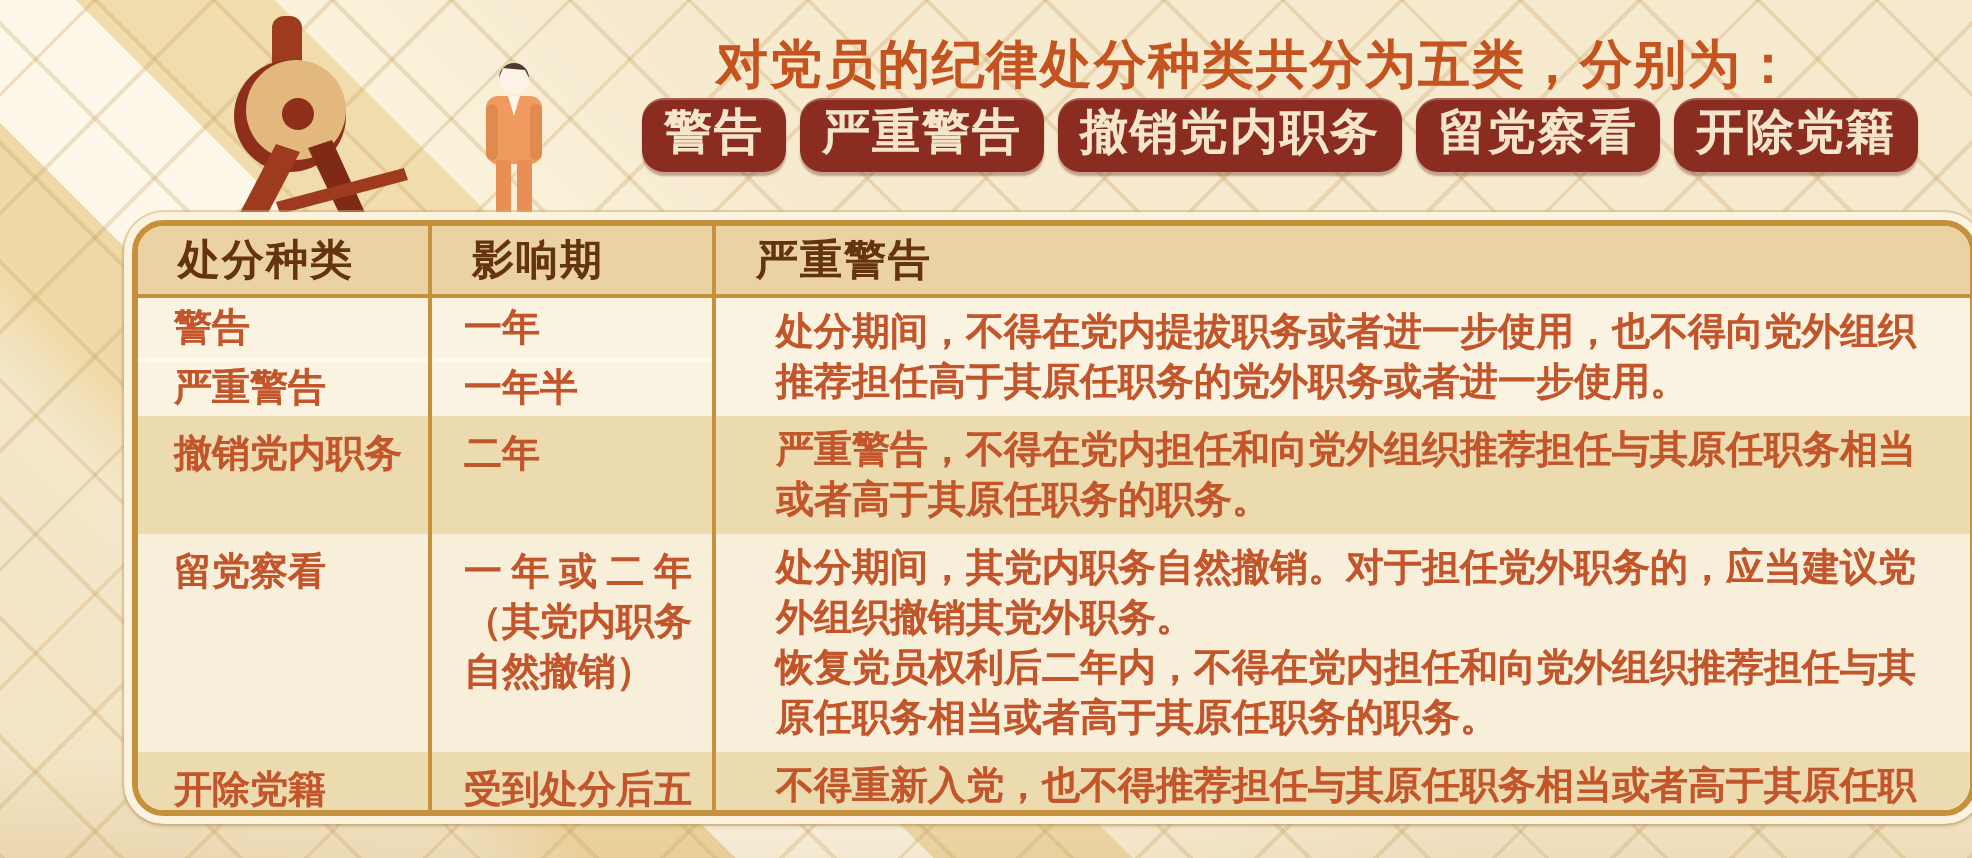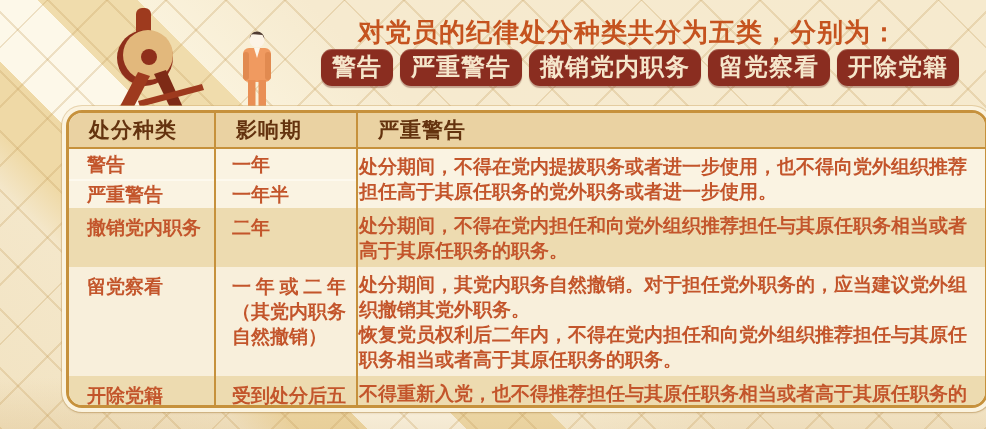--- a/index.html
+++ b/index.html
@@ -51,21 +51,21 @@
     text-align:left;padding:0 0 0 20px;border-bottom:2px solid #c6913c;letter-spacing:1px;
   }
   th:nth-child(1),th:nth-child(2),
   td.b1,td.b2{border-right:2px solid #c6913c;}
   td{
     font-size:19px;line-height:25px;color:#c3552b;font-weight:600;
     vertical-align:middle;padding:0 0 0 18px;
   }
   td.b1{font-weight:bold;}
   td.b2{padding-left:16px;margin-top:29px;}
-  td.conseq{vertical-align:top;padding:5px 12px 4px 1px;white-space:pre-line;}
+  td.conseq{vertical-align:top;padding:5px 12px 4px 30px;white-space:pre-line;}
   tr.cream>td{background:#faf3e2;}
   tr.cream2>td{background:#f8efdb;}
   tr.tan>td{background:#eddbb0;}
   tr.sep>td.b1, tr.sep>td.b2{border-top:2px solid rgba(253,249,238,0.95);}
   tr.rowTop>td.b1, tr.rowTop>td.b2{vertical-align:top;padding-top:7px;}
   td.prewrap{white-space:pre-line;}
 </style>
 </head>
 <body>
 
@@ -131,21 +131,21 @@
             <td class="b2">一年</td>
             <td class="conseq" rowspan="2">处分期间，不得在党内提拔职务或者进一步使用，也不得向党外组织推荐担任高于其原任职务的党外职务或者进一步使用。</td>
           </tr>
           <tr class="cream sep" style="height:27px">
             <td class="b1">严重警告</td>
             <td class="b2">一年半</td>
           </tr>
           <tr class="tan rowTop" style="height:51px">
             <td class="b1">撤销党内职务</td>
             <td class="b2">二年</td>
-            <td class="conseq">处分期间，不得在党内担任和向党外组织推荐担任与其原任职务相当或者高于其原任职务的职务。</td>
+            <td class="conseq">严重警告，不得在党内担任和向党外组织推荐担任与其原任职务相当或者高于其原任职务的职务。</td>
           </tr>
           <tr class="cream2 rowTop" style="height:97px">
             <td class="b1">留党察看</td>
             <td class="b2 prewrap">一 年 或 二 年
 （其党内职务自然撤销）</td>
             <td class="conseq">处分期间，其党内职务自然撤销。对于担任党外职务的，应当建议党外组织撤销其党外职务。
 恢复党员权利后二年内，不得在党内担任和向党外组织推荐担任与其原任职务相当或者高于其原任职务的职务。</td>
           </tr>
           <tr class="tan rowTop" style="height:51px">
             <td class="b1">开除党籍</td>

